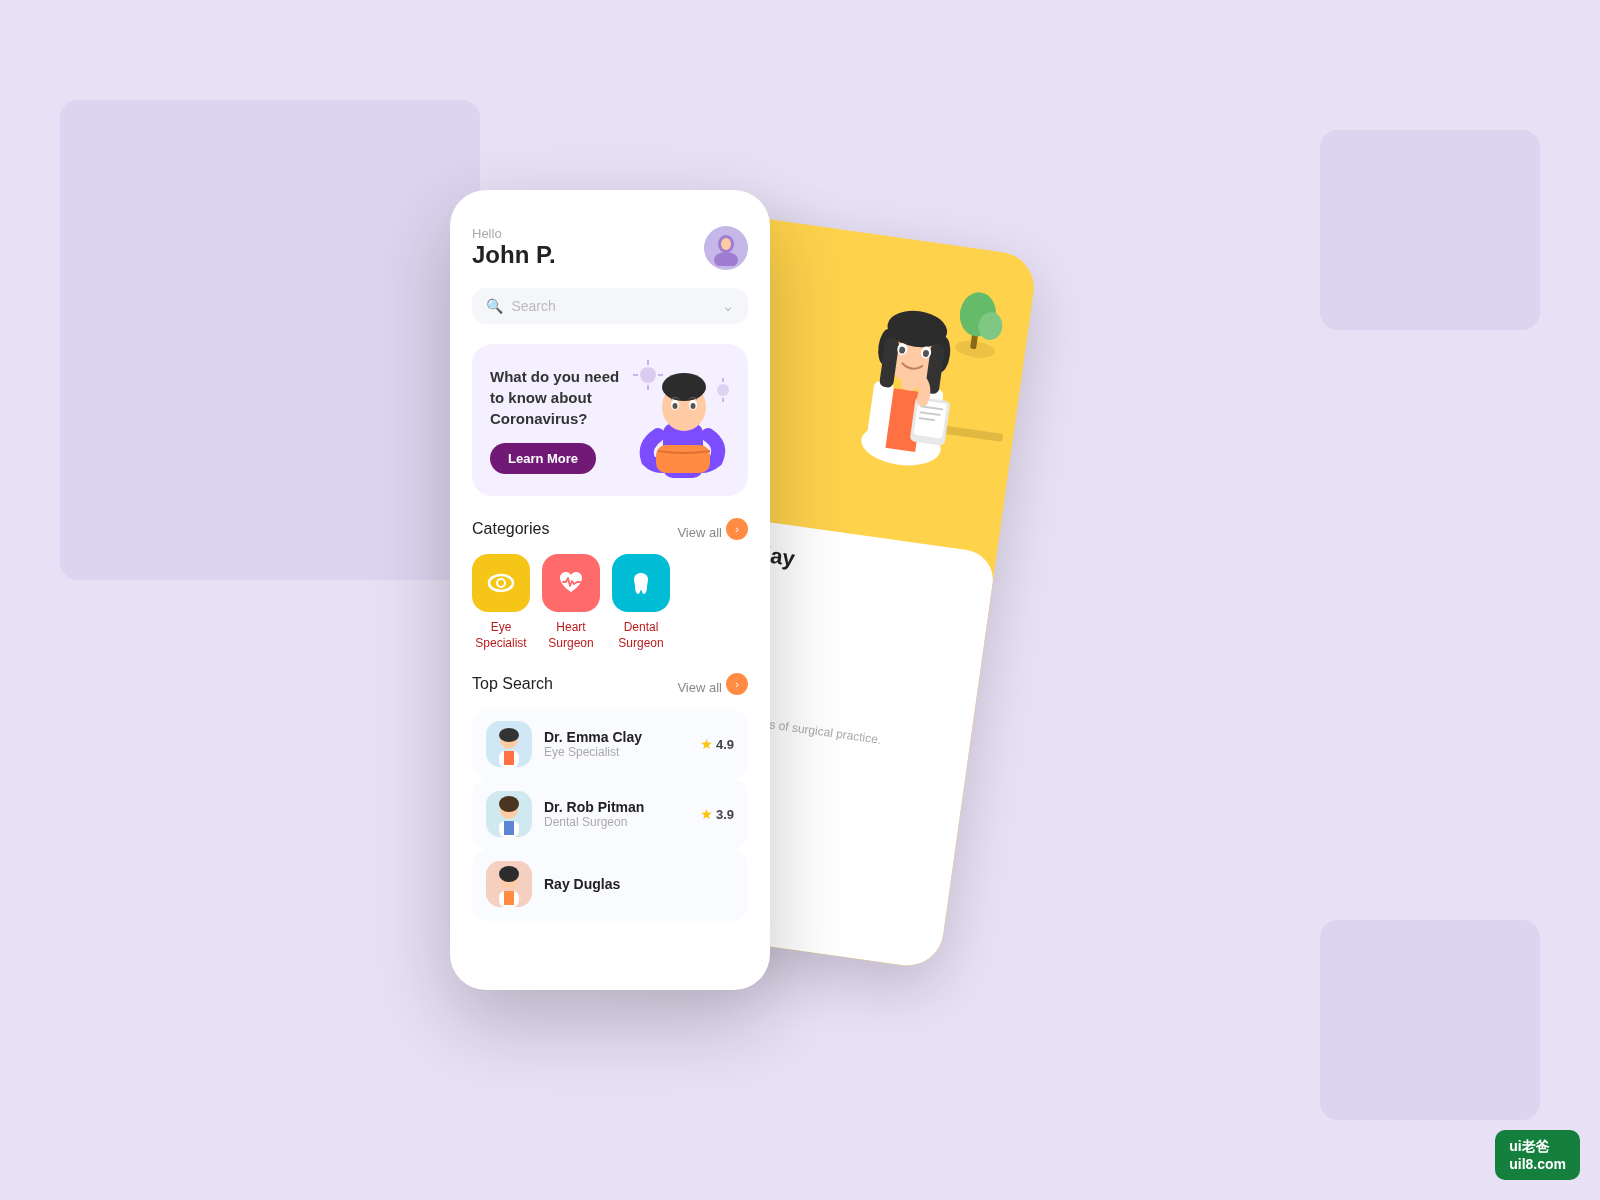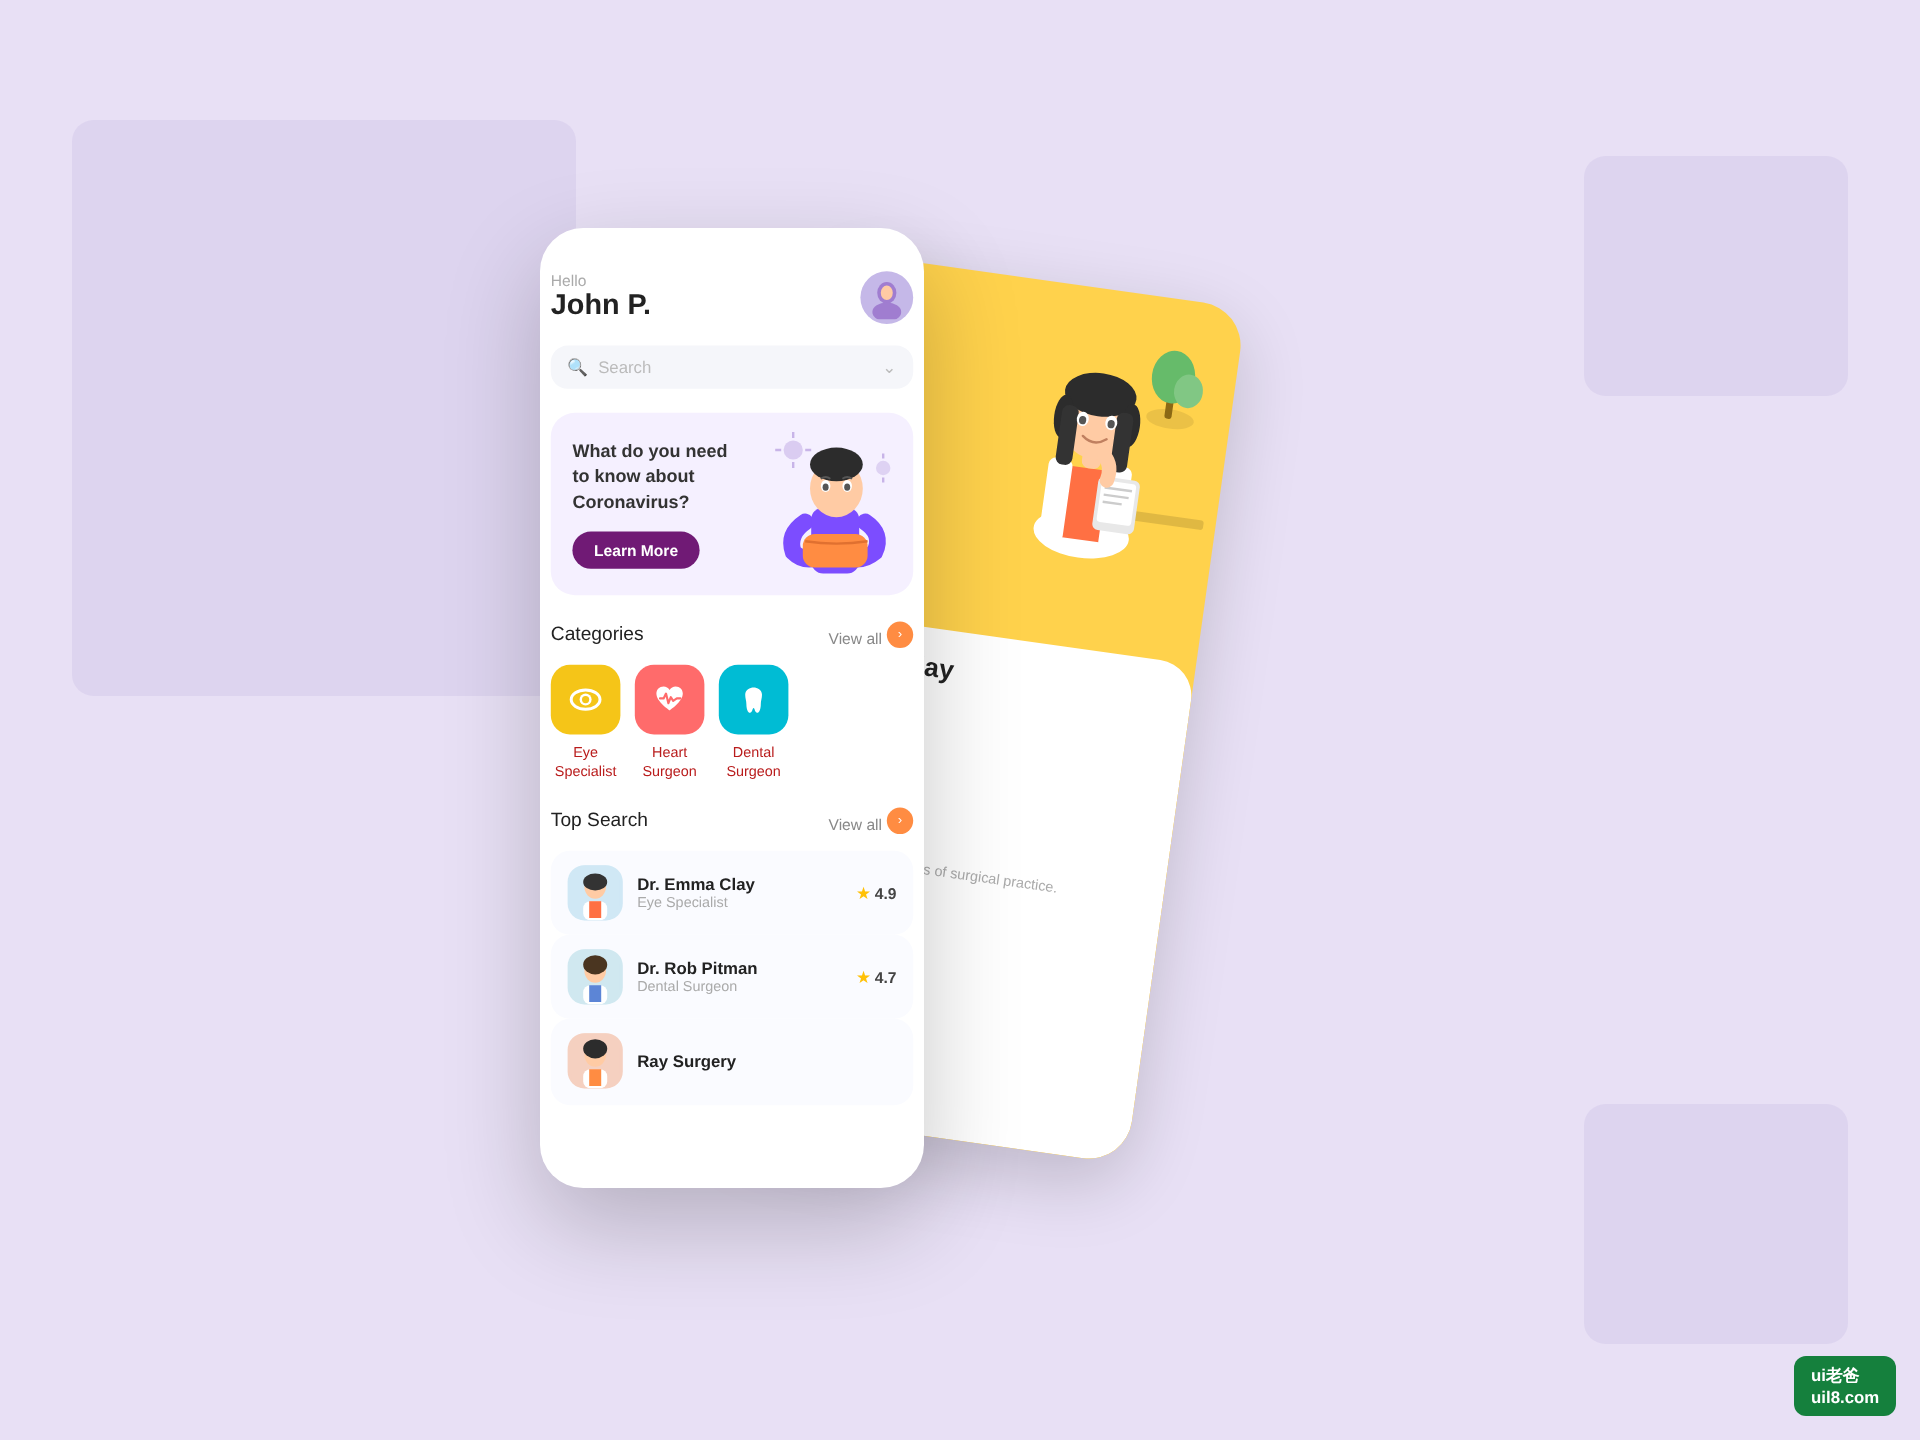--- a/index.html
+++ b/index.html
@@ -200,21 +200,21 @@
       width: 320px;
       height: 800px;
       background: white;
       border-radius: 36px;
       box-shadow: 0 30px 80px rgba(0,0,0,0.22);
       z-index: 2;
       overflow: hidden;
     }
 
     .phone-front-inner {
-      padding: 36px 9px 20px;
+      padding: 36px 22px 20px;
     }
 
     
     .header-row {
       display: flex;
       justify-content: space-between;
       align-items: flex-start;
       margin-bottom: 18px;
     }
 
@@ -672,36 +672,36 @@
               <rect x="10" y="30" width="20" height="16" rx="6" fill="white"></rect>
               <rect x="15" y="30" width="10" height="14" fill="#5c85d6"></rect>
             </svg>
           </div>
           <div class="doctor-info">
             <div class="doctor-name">Dr. Rob Pitman</div>
             <div class="doctor-specialty">Dental Surgeon</div>
           </div>
           <div class="doctor-rating-row">
             <span class="star-icon">★</span>
-            <span style="font-size:13px;font-weight:600;color:#444;">4.7</span>
+            <span style="font-size:13px;font-weight:600;color:#444;">3.9</span>
           </div>
         </div>
 
         <div class="doctor-card" style="padding-bottom:14px;">
           <div class="doctor-avatar" style="background:#f5d0c0;">
             <svg width="40" height="46" viewBox="0 0 40 46">
               <rect width="40" height="46" rx="12" fill="#f5d0c0"></rect>
               <ellipse cx="20" cy="18" rx="9" ry="10" fill="#ffcba4"></ellipse>
               <ellipse cx="20" cy="13" rx="10" ry="8" fill="#2c2c2c"></ellipse>
               <rect x="10" y="30" width="20" height="16" rx="6" fill="white"></rect>
               <rect x="15" y="30" width="10" height="14" fill="#FF8C42"></rect>
             </svg>
           </div>
           <div class="doctor-info">
-            <div class="doctor-name">Ray Surgery</div>
+            <div class="doctor-name">Ray Duglas</div>
           </div>
         </div>
       </div>
 
     </div>
   </div>
 
 </div>
 
 <div class="watermark">

